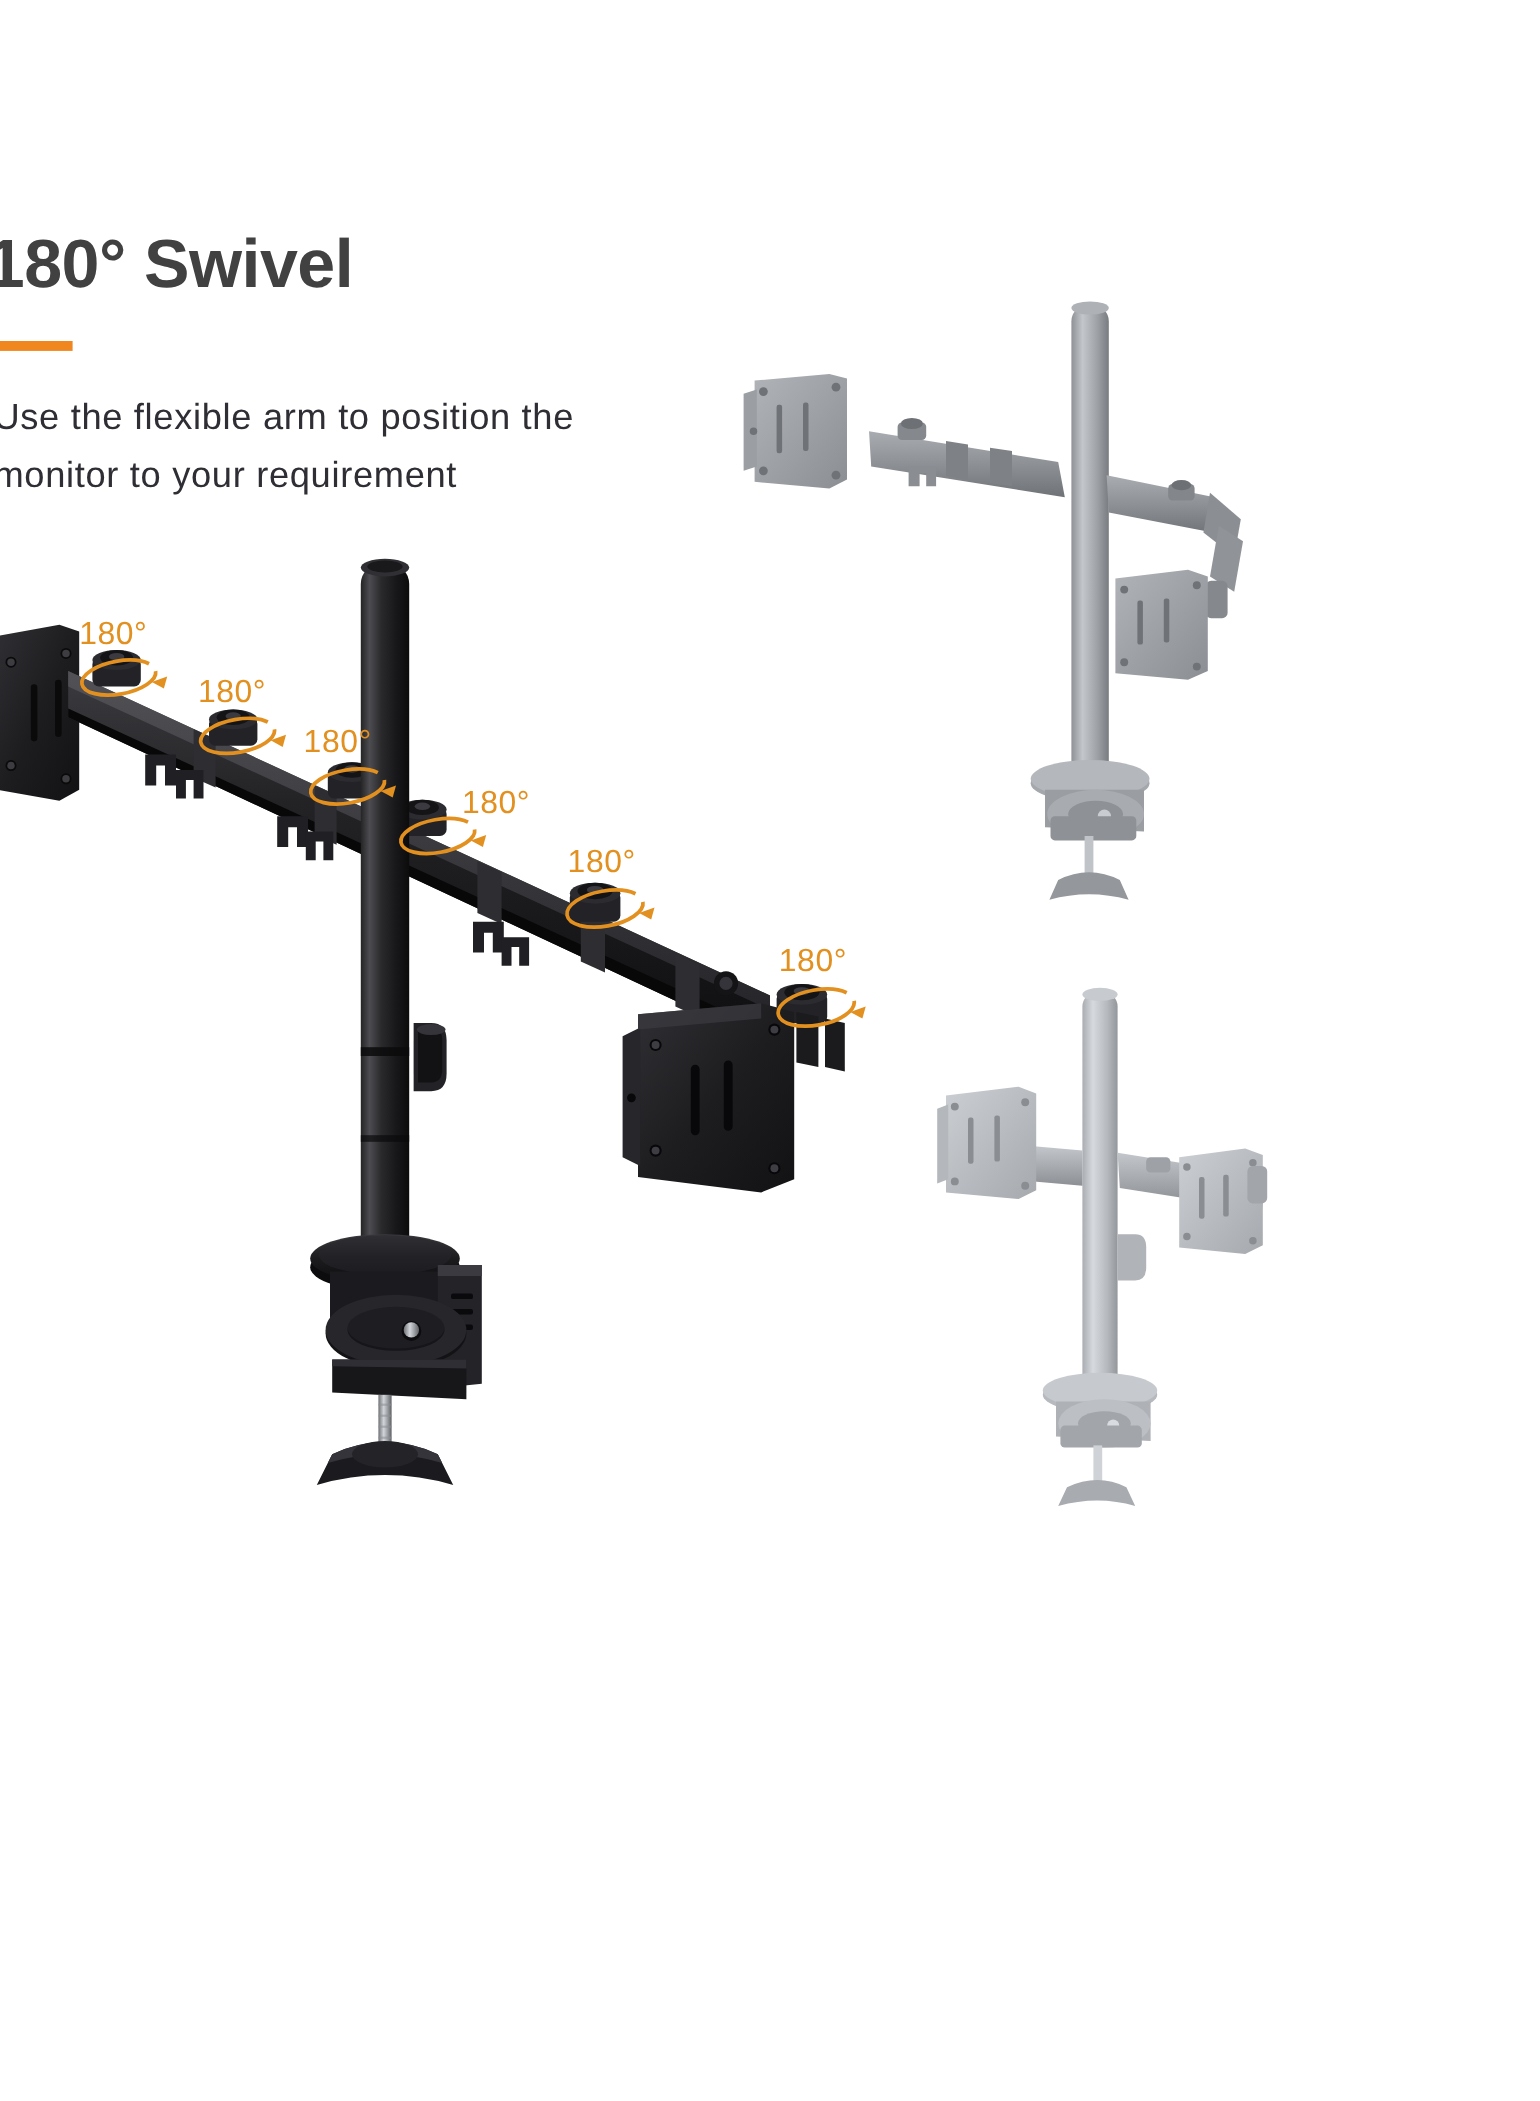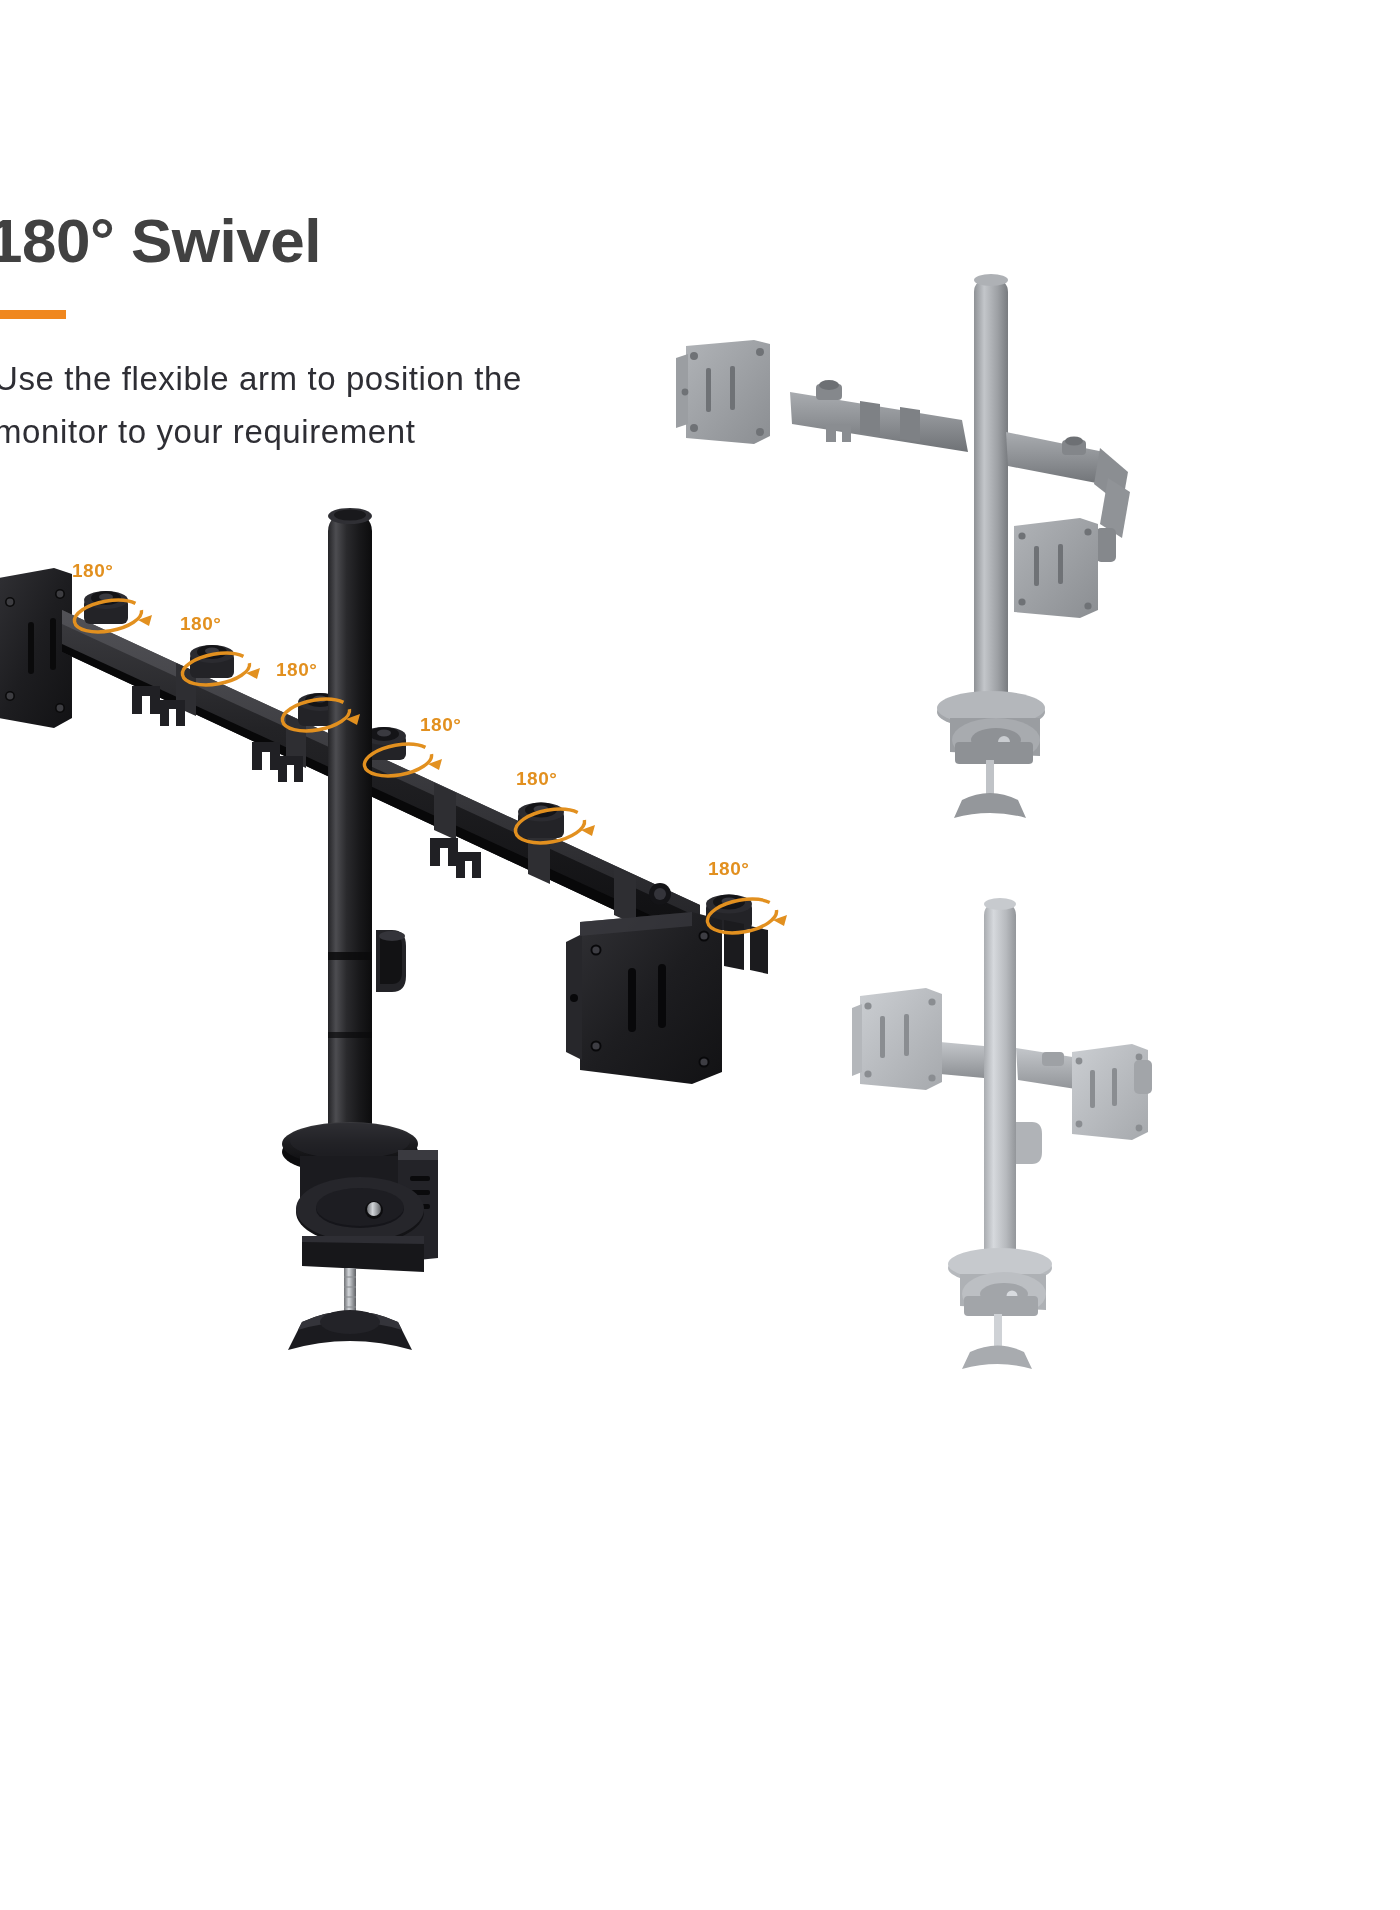--- a/index.html
+++ b/index.html
@@ -24,21 +24,21 @@
     position:absolute;left:-6px;top:352px;width:680px;
     font-size:33px;font-weight:300;color:#2e2e34;
     line-height:1.62;letter-spacing:0.6px;
   }
   .subtitle div{white-space:nowrap;}
 
   
   .callout{position:absolute;}
   .callout .lbl{
     position:absolute;left:0;top:0;
-    font-size:19px;font-weight:700;color:#E2901F;
+    font-size:29px;font-weight:400;color:#E2901F;
     white-space:nowrap;letter-spacing:0.5px;
   }
   .callout svg{position:absolute;left:0;top:0;overflow:visible;}
 
   svg.art{position:absolute;left:0;top:0;overflow:visible;}
 </style>
 </head>
 <body>
 
 <div id="stage">

